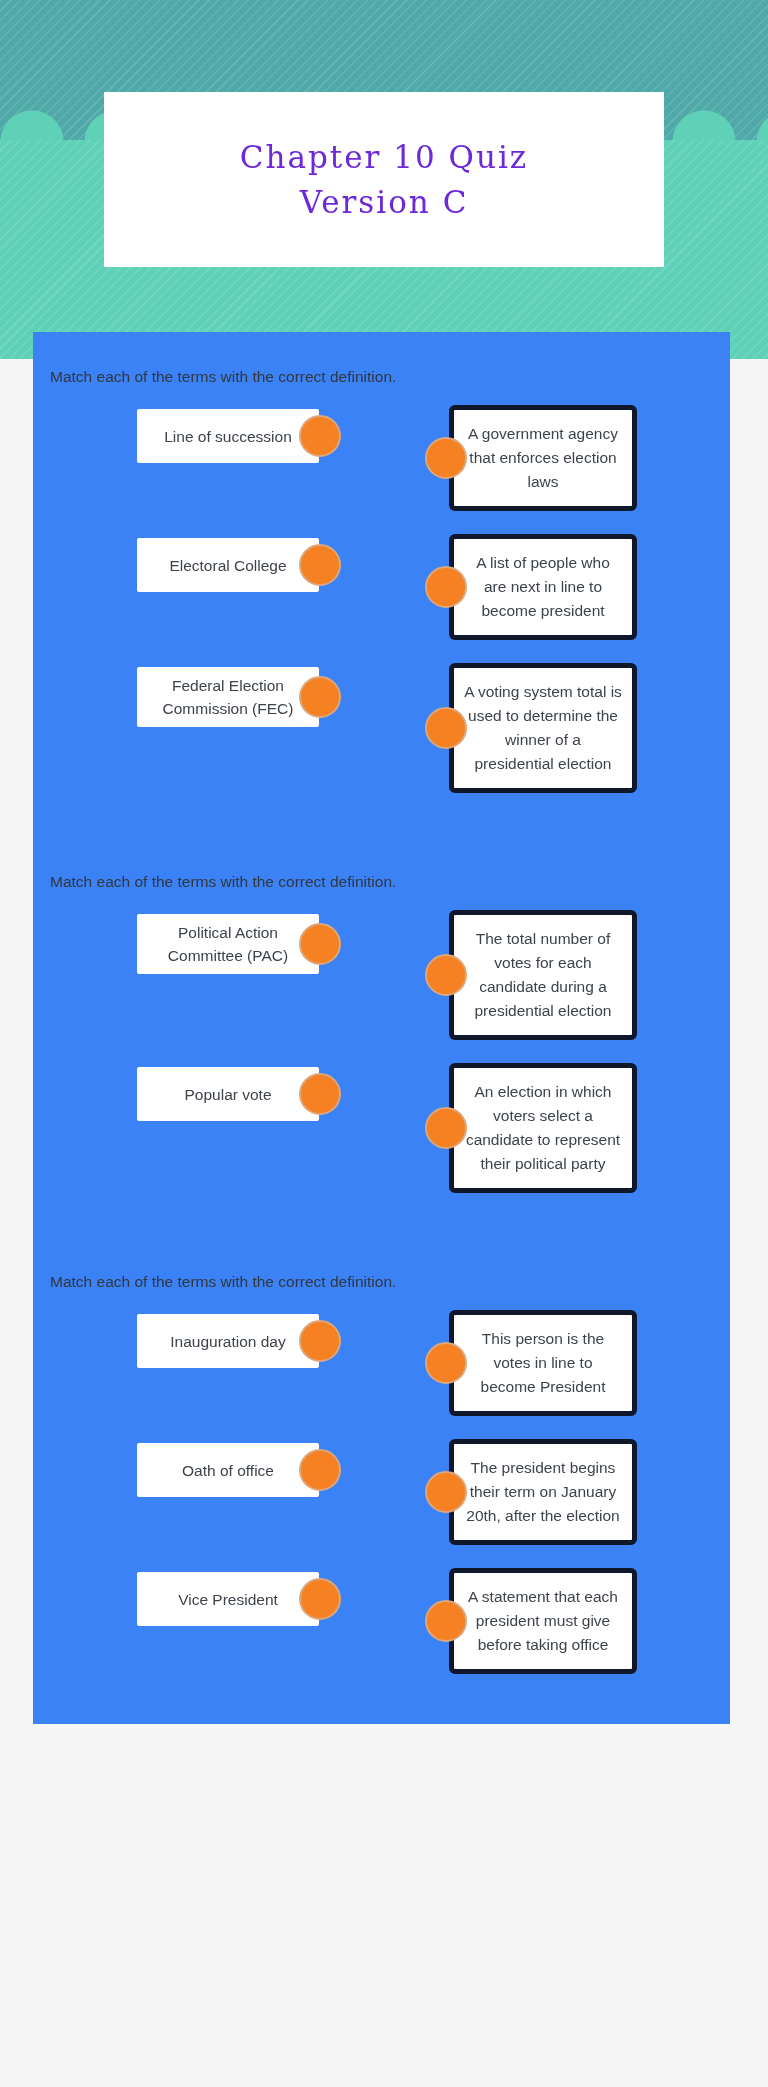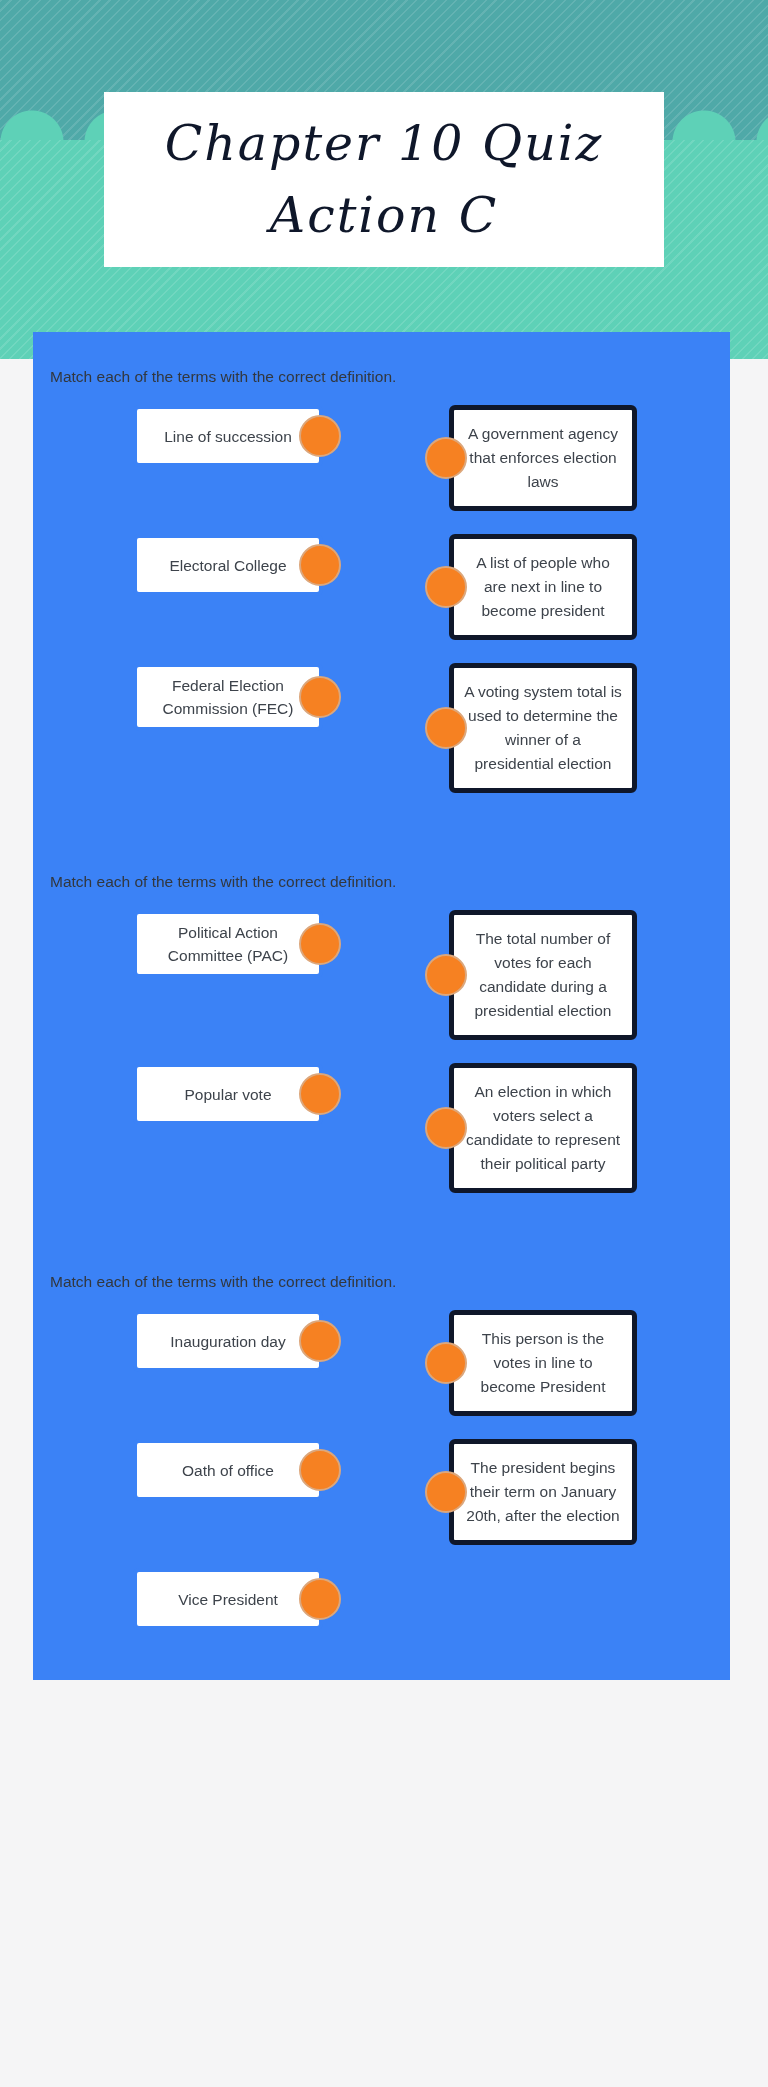--- a/index.html
+++ b/index.html
@@ -45,25 +45,24 @@
     background:#ffffff;
     z-index:3;
     display:flex;
     flex-direction:column;
     justify-content:center;
     text-align:center;
   }
   .title-line {
     font-family:"DejaVu Serif", serif;
     font-weight:normal;
-    font-size:49px;
+    font-size:31px;
     line-height:1.45;
     letter-spacing:2px;
-    color:#0f172a;
-    font-style:italic;
+    color:#6d28d9;
   }
 
   
   .card {
     position:relative;
     z-index:2;
     width:697px;
     margin-left:33px;
     margin-top:-27px;
     background:#3b82f6;
@@ -125,21 +124,21 @@
   .dot-term { right:-18px; }
   .dot-def  { left:-24px; }
 </style>
 </head>
 <body>
 
 <div class="header stripes">
   <div class="clouds stripes"></div>
   <div class="title-card">
     <div class="title-line">Chapter 10 Quiz</div>
-    <div class="title-line">Action C</div>
+    <div class="title-line">Version C</div>
   </div>
 </div>
 
 <div class="card">
 
   <div class="section">
     <div class="instruction">Match each of the terms with the correct definition.</div>
 
     <div class="pair">
       <div class="term-cell">
@@ -225,16 +224,20 @@
         <div class="def-box">The president begins their term on January 20th, after the election</div>
         <div class="dot dot-def"></div>
       </div>
     </div>
 
     <div class="pair">
       <div class="term-cell">
         <div class="term-box">Vice President</div>
         <div class="dot dot-term"></div>
       </div>
+      <div class="def-cell">
+        <div class="def-box">A statement that each president must give before taking office</div>
+        <div class="dot dot-def"></div>
+      </div>
     </div>
   </div>
 
 </div>
 
 </body></html>

